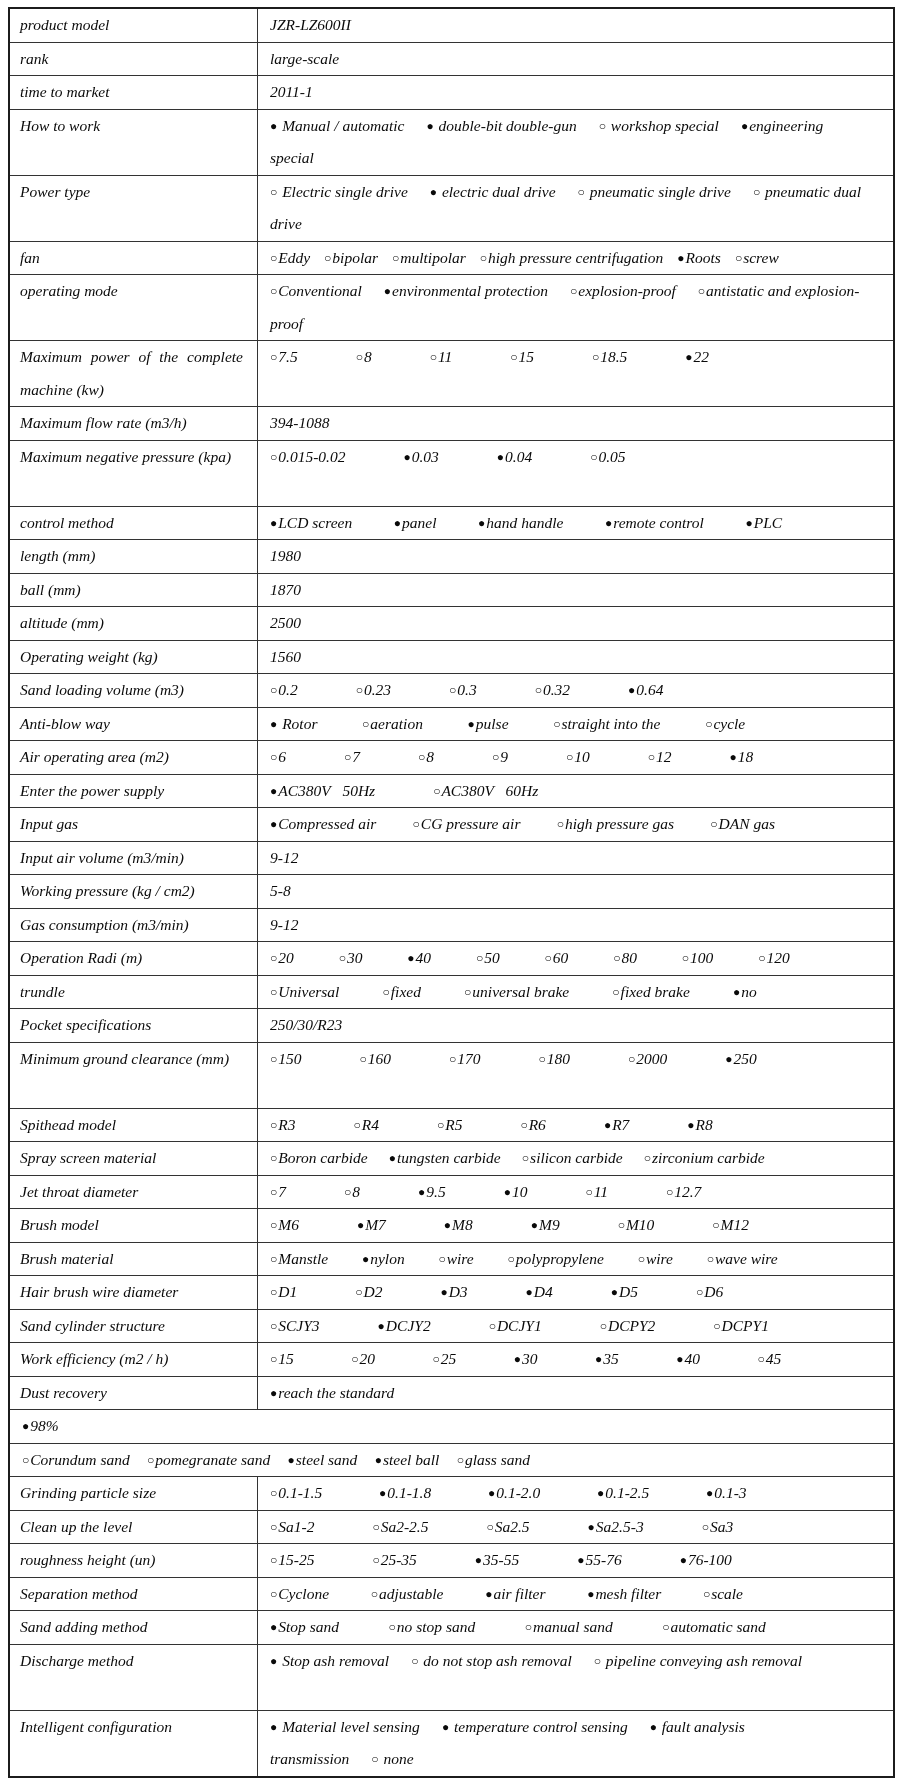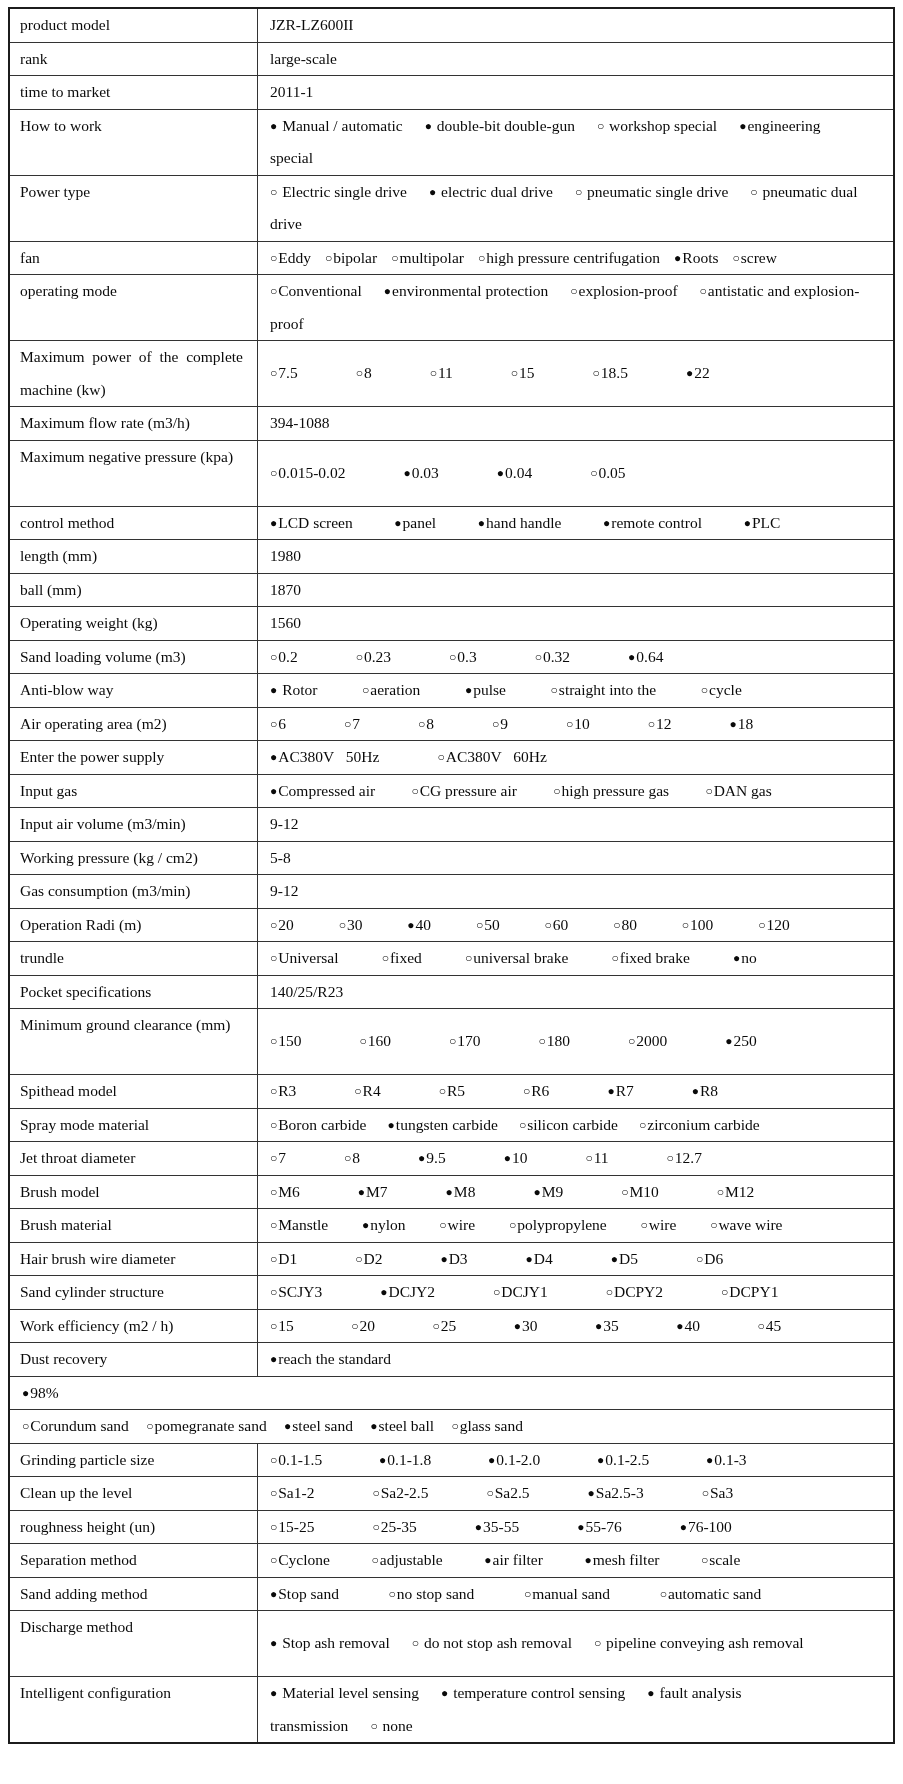--- a/index.html
+++ b/index.html
@@ -14,24 +14,25 @@
   }
   .spec-table {
     width: 887px;
     margin: 7px 8px;
     border: 2px solid #1c1c1c;
     box-sizing: border-box;
     background: #ffffff;
   }
   .t-row {
     display: flex;
-    align-items: center;
+    align-items: flex-start;
     border-bottom: 1px solid #333333;
     min-height: 32.5px;
     line-height: 32.5px;
+    font-style: italic;
   }
   .t-row:last-child { border-bottom: none; }
   .t-row.tall { min-height: 65px; }
   .cell { box-sizing: border-box; }
   .label-cell {
     flex: 0 0 248px;
     padding: 0 14px 0 10px;
     border-right: 1px solid #333333;
     text-align: justify;
     align-self: stretch;
@@ -99,20 +100,24 @@
     </div>
     <div class="t-row">
       <div class="cell label-cell">length (mm)</div>
       <div class="cell value-cell"><span class="val-text">1980</span></div>
     </div>
     <div class="t-row">
       <div class="cell label-cell">ball (mm)</div>
       <div class="cell value-cell"><span class="val-text">1870</span></div>
     </div>
     <div class="t-row">
+      <div class="cell label-cell">altitude (mm)</div>
+      <div class="cell value-cell"><span class="val-text">2500</span></div>
+    </div>
+    <div class="t-row">
       <div class="cell label-cell">Operating weight (kg)</div>
       <div class="cell value-cell"><span class="val-text">1560</span></div>
     </div>
     <div class="t-row">
       <div class="cell label-cell">Sand loading volume (m3)</div>
       <div class="cell value-cell"><span class="opt" style="margin-right: 58px;"><span class="b">○</span><span class="ot">0.2</span></span><span class="opt" style="margin-right: 58px;"><span class="b">○</span><span class="ot">0.23</span></span><span class="opt" style="margin-right: 58px;"><span class="b">○</span><span class="ot">0.3</span></span><span class="opt" style="margin-right: 58px;"><span class="b">○</span><span class="ot">0.32</span></span><span class="opt" style="margin-right: 58px;"><span class="b">●</span><span class="ot">0.64</span></span></div>
     </div>
     <div class="t-row">
       <div class="cell label-cell">Anti-blow way</div>
       <div class="cell value-cell"><span class="opt" style="margin-right: 44.68px;"><span class="b">●</span><span class="ot">&nbsp;Rotor</span></span><span class="opt" style="margin-right: 44.68px;"><span class="b">○</span><span class="ot">aeration</span></span><span class="opt" style="margin-right: 44.68px;"><span class="b">●</span><span class="ot">pulse</span></span><span class="opt" style="margin-right: 44.68px;"><span class="b">○</span><span class="ot">straight into the</span></span><span class="opt" style="margin-right: 44.68px;"><span class="b">○</span><span class="ot">cycle</span></span></div>
@@ -144,32 +149,32 @@
     <div class="t-row">
       <div class="cell label-cell">Operation Radi (m)</div>
       <div class="cell value-cell"><span class="opt" style="margin-right: 44.9px;"><span class="b">○</span><span class="ot">20</span></span><span class="opt" style="margin-right: 44.9px;"><span class="b">○</span><span class="ot">30</span></span><span class="opt" style="margin-right: 44.9px;"><span class="b">●</span><span class="ot">40</span></span><span class="opt" style="margin-right: 44.9px;"><span class="b">○</span><span class="ot">50</span></span><span class="opt" style="margin-right: 44.9px;"><span class="b">○</span><span class="ot">60</span></span><span class="opt" style="margin-right: 44.9px;"><span class="b">○</span><span class="ot">80</span></span><span class="opt" style="margin-right: 44.9px;"><span class="b">○</span><span class="ot">100</span></span><span class="opt" style="margin-right: 44.9px;"><span class="b">○</span><span class="ot">120</span></span></div>
     </div>
     <div class="t-row">
       <div class="cell label-cell">trundle</div>
       <div class="cell value-cell"><span class="opt" style="margin-right: 43.16px;"><span class="b">○</span><span class="ot">Universal</span></span><span class="opt" style="margin-right: 43.16px;"><span class="b">○</span><span class="ot">fixed</span></span><span class="opt" style="margin-right: 43.16px;"><span class="b">○</span><span class="ot">universal brake</span></span><span class="opt" style="margin-right: 43.16px;"><span class="b">○</span><span class="ot">fixed brake</span></span><span class="opt" style="margin-right: 43.16px;"><span class="b">●</span><span class="ot">no</span></span></div>
     </div>
     <div class="t-row">
       <div class="cell label-cell">Pocket specifications</div>
-      <div class="cell value-cell"><span class="val-text">140/25/R23</span></div>
+      <div class="cell value-cell"><span class="val-text">250/30/R23</span></div>
     </div>
     <div class="t-row tall">
       <div class="cell label-cell">Minimum ground clearance (mm)</div>
       <div class="cell value-cell"><span class="opt" style="margin-right: 58px;"><span class="b">○</span><span class="ot">150</span></span><span class="opt" style="margin-right: 58px;"><span class="b">○</span><span class="ot">160</span></span><span class="opt" style="margin-right: 58px;"><span class="b">○</span><span class="ot">170</span></span><span class="opt" style="margin-right: 58px;"><span class="b">○</span><span class="ot">180</span></span><span class="opt" style="margin-right: 58px;"><span class="b">○</span><span class="ot">2000</span></span><span class="opt" style="margin-right: 58px;"><span class="b">●</span><span class="ot">250</span></span></div>
     </div>
     <div class="t-row">
       <div class="cell label-cell">Spithead model</div>
       <div class="cell value-cell"><span class="opt" style="margin-right: 58px;"><span class="b">○</span><span class="ot">R3</span></span><span class="opt" style="margin-right: 58px;"><span class="b">○</span><span class="ot">R4</span></span><span class="opt" style="margin-right: 58px;"><span class="b">○</span><span class="ot">R5</span></span><span class="opt" style="margin-right: 58px;"><span class="b">○</span><span class="ot">R6</span></span><span class="opt" style="margin-right: 58px;"><span class="b">●</span><span class="ot">R7</span></span><span class="opt" style="margin-right: 58px;"><span class="b">●</span><span class="ot">R8</span></span></div>
     </div>
     <div class="t-row">
-      <div class="cell label-cell">Spray mode material</div>
+      <div class="cell label-cell">Spray screen material</div>
       <div class="cell value-cell"><span class="opt" style="margin-right: 21.1px;"><span class="b">○</span><span class="ot">Boron carbide</span></span><span class="opt" style="margin-right: 21.1px;"><span class="b">●</span><span class="ot">tungsten carbide</span></span><span class="opt" style="margin-right: 21.1px;"><span class="b">○</span><span class="ot">silicon carbide</span></span><span class="opt" style="margin-right: 21.1px;"><span class="b">○</span><span class="ot">zirconium carbide</span></span></div>
     </div>
     <div class="t-row">
       <div class="cell label-cell">Jet throat diameter</div>
       <div class="cell value-cell"><span class="opt" style="margin-right: 58px;"><span class="b">○</span><span class="ot">7</span></span><span class="opt" style="margin-right: 58px;"><span class="b">○</span><span class="ot">8</span></span><span class="opt" style="margin-right: 58px;"><span class="b">●</span><span class="ot">9.5</span></span><span class="opt" style="margin-right: 58px;"><span class="b">●</span><span class="ot">10</span></span><span class="opt" style="margin-right: 58px;"><span class="b">○</span><span class="ot">11</span></span><span class="opt" style="margin-right: 58px;"><span class="b">○</span><span class="ot">12.7</span></span></div>
     </div>
     <div class="t-row">
       <div class="cell label-cell">Brush model</div>
       <div class="cell value-cell"><span class="opt" style="margin-right: 58px;"><span class="b">○</span><span class="ot">M6</span></span><span class="opt" style="margin-right: 58px;"><span class="b">●</span><span class="ot">M7</span></span><span class="opt" style="margin-right: 58px;"><span class="b">●</span><span class="ot">M8</span></span><span class="opt" style="margin-right: 58px;"><span class="b">●</span><span class="ot">M9</span></span><span class="opt" style="margin-right: 58px;"><span class="b">○</span><span class="ot">M10</span></span><span class="opt" style="margin-right: 58px;"><span class="b">○</span><span class="ot">M12</span></span></div>
     </div>

